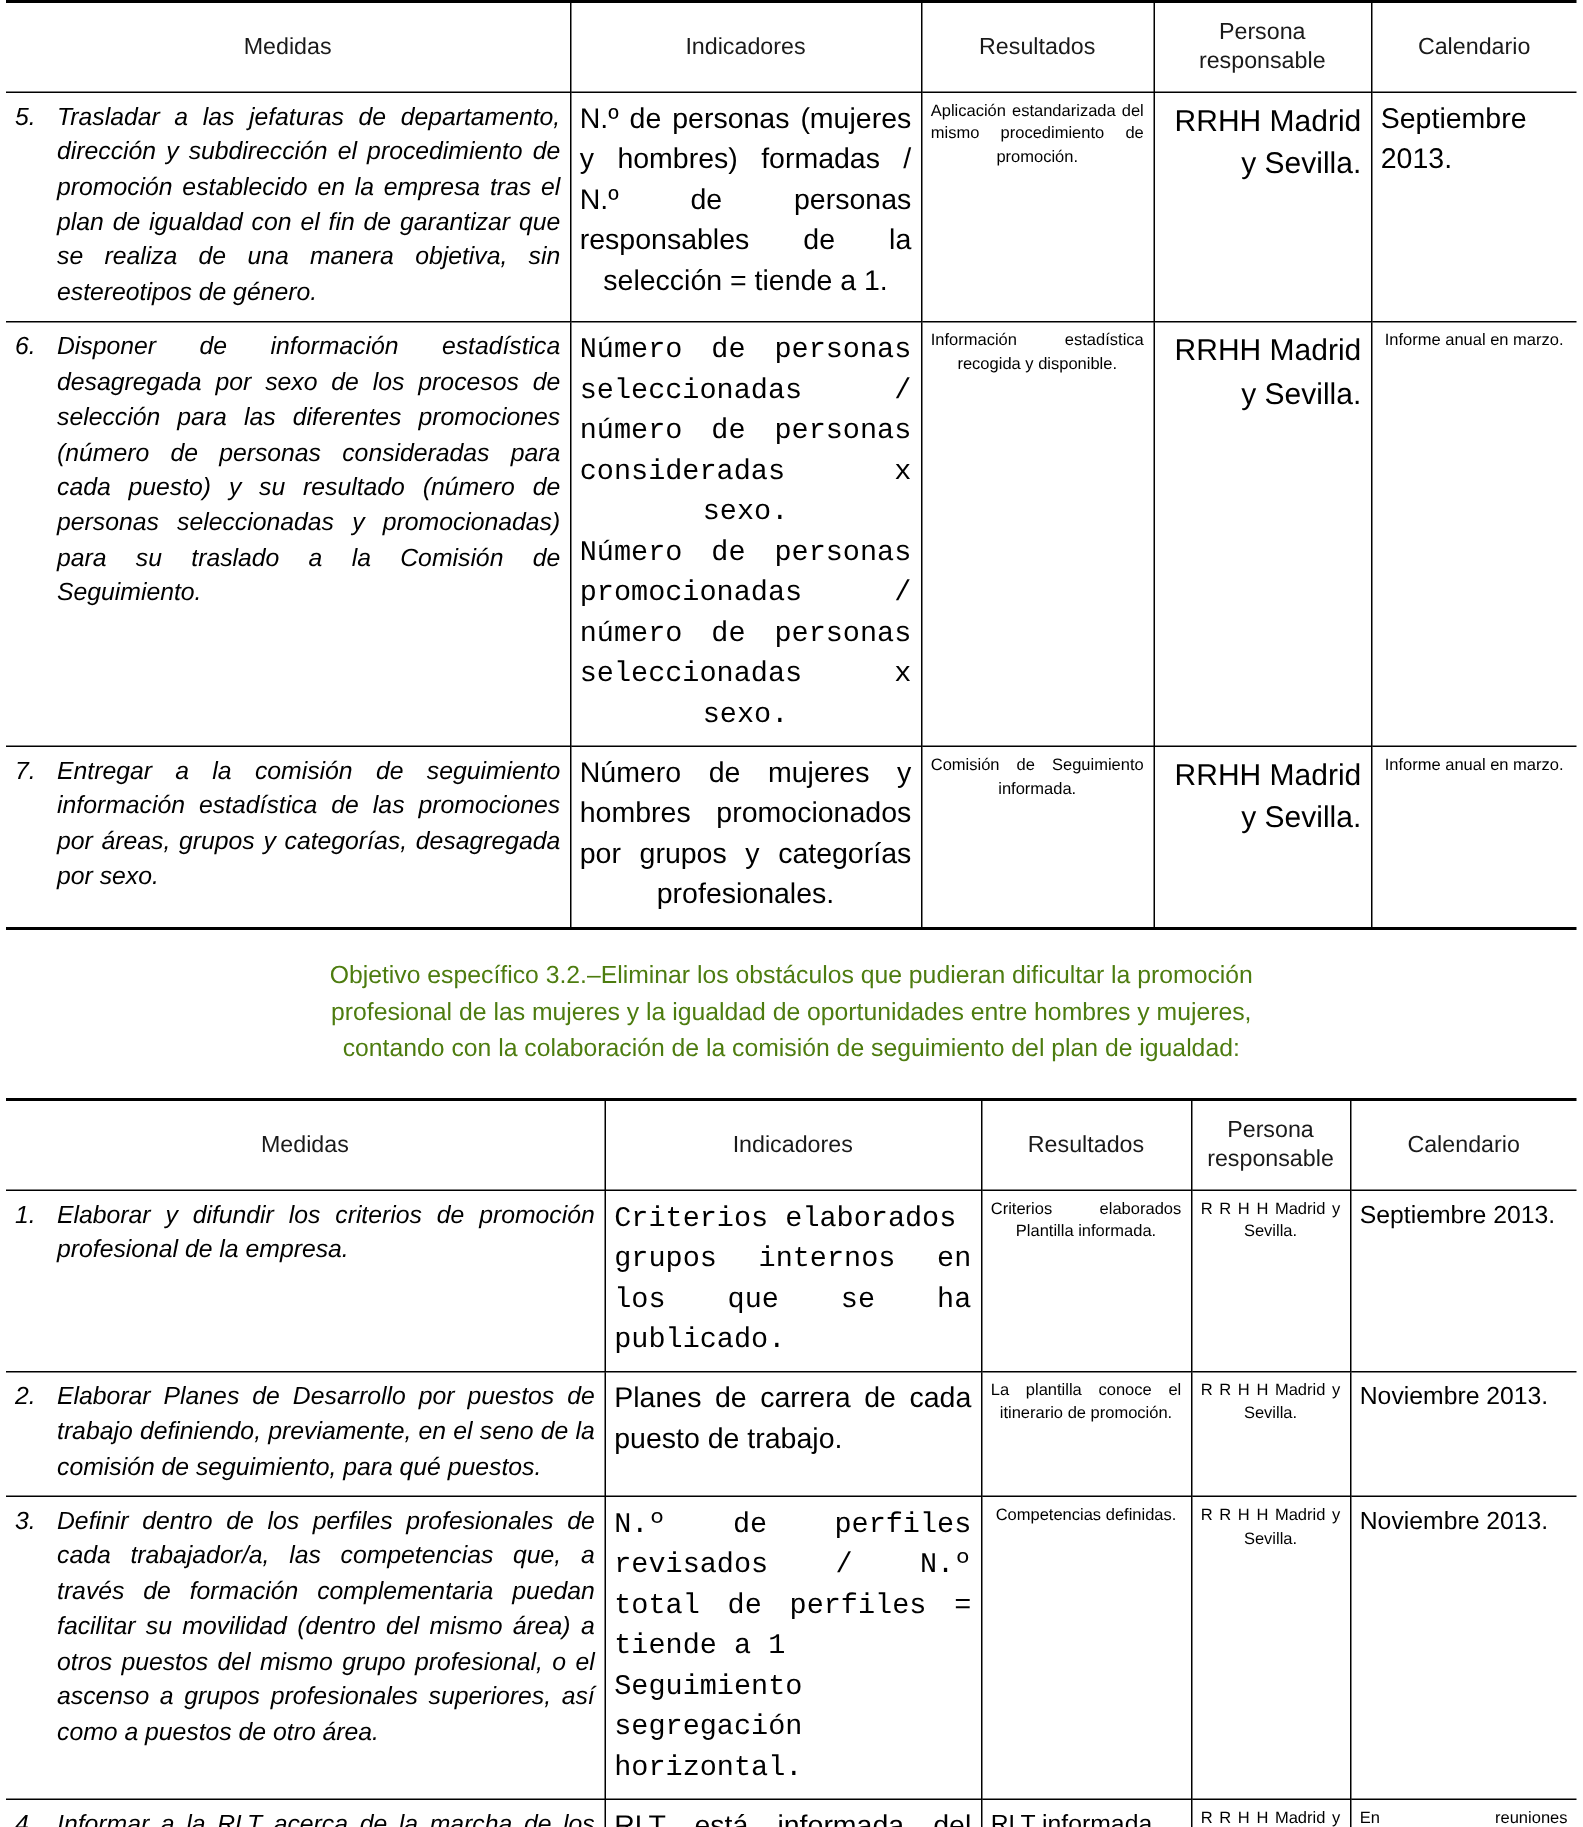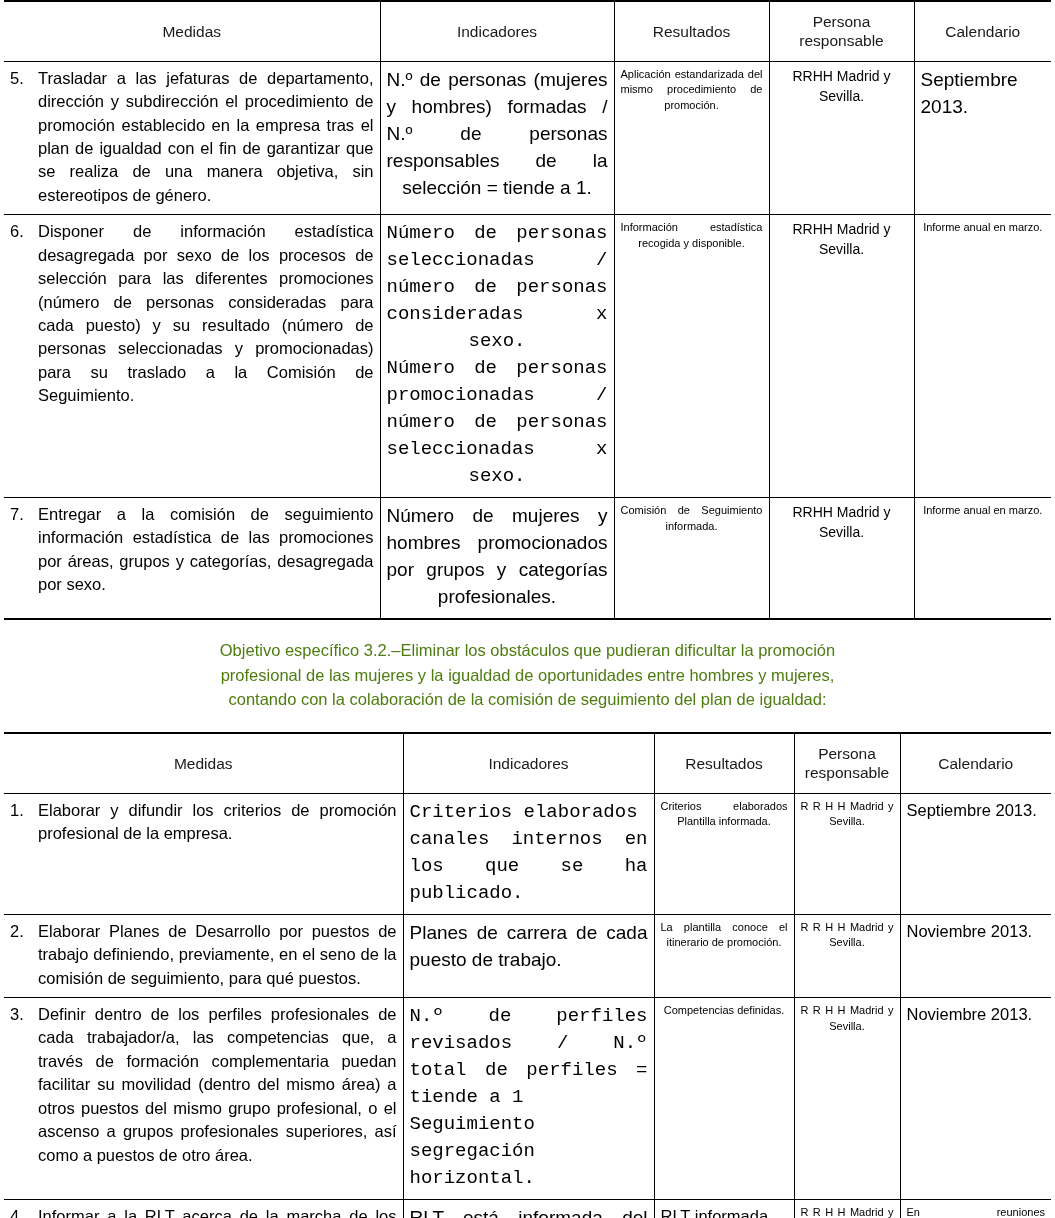--- a/index.html
+++ b/index.html
@@ -73,23 +73,23 @@
   .just-cell {
     font-size: 19px;
     line-height: 1.42;
     text-align: justify;
     text-align-last: center;
   }
   .just-cell.lastleft { text-align-last: left; }
   .just-cell p { margin: 0; font-family: Liberation Mono, monospace; }
 
   .center-cell {
-    font-size: 14px;
-    line-height: 1.42;
-    text-align: center;
+    font-size: 20px;
+    line-height: 1.42;
+    text-align: right;
   }
 
   .justcenter-cell {
     font-size: 11px;
     line-height: 1.42;
     text-align: justify;
     text-align-last: center;
   }
 
   .nowrap-cell {
@@ -97,20 +97,21 @@
     line-height: 1.42;
     text-align: left;
     white-space: nowrap;
   }
 
   
   .hang {
     display: block;
     padding-left: 28px;
     text-indent: -28px;
+    font-style: italic;
   }
   .hang .lead {
     display: inline-block;
     width: 28px;
     text-indent: 0;
   }
 
   
   .objective-para {
     font-size: 16.5px;
@@ -211,21 +212,21 @@
       </tr>
     </thead>
     <tbody>
 
       <tr class="body-row">
         <td class="measure-cell">
           <span class="hang"><span class="lead">1.</span><span>Elaborar y difundir los criterios de promoción profesional de la empresa.</span></span>
         </td>
         <td class="just-cell lastleft">
           <p style="text-align:right">Criterios elaborados</p>
-          <p>canales internos en los que se ha publicado.</p>
+          <p>grupos internos en los que se ha publicado.</p>
         </td>
         <td class="justcenter-cell">Criterios elaborados Plantilla informada.</td>
         <td class="justcenter-cell">R R H H Madrid y Sevilla.</td>
         <td class="nowrap-cell">Septiembre 2013.</td>
       </tr>
 
       <tr class="body-row">
         <td class="measure-cell">
           <span class="hang"><span class="lead">2.</span><span>Elaborar Planes de Desarrollo por puestos de trabajo definiendo, previamente, en el seno de la comisión de seguimiento, para qué puestos.</span></span>
         </td>

